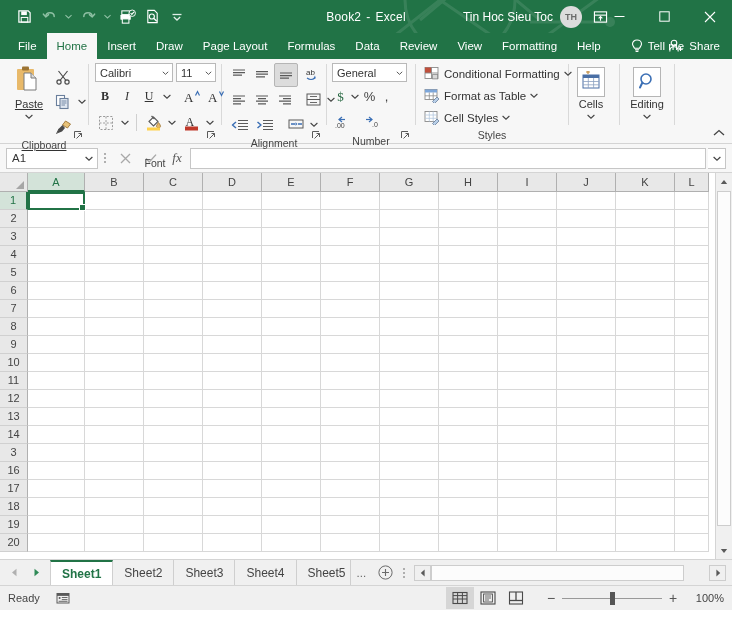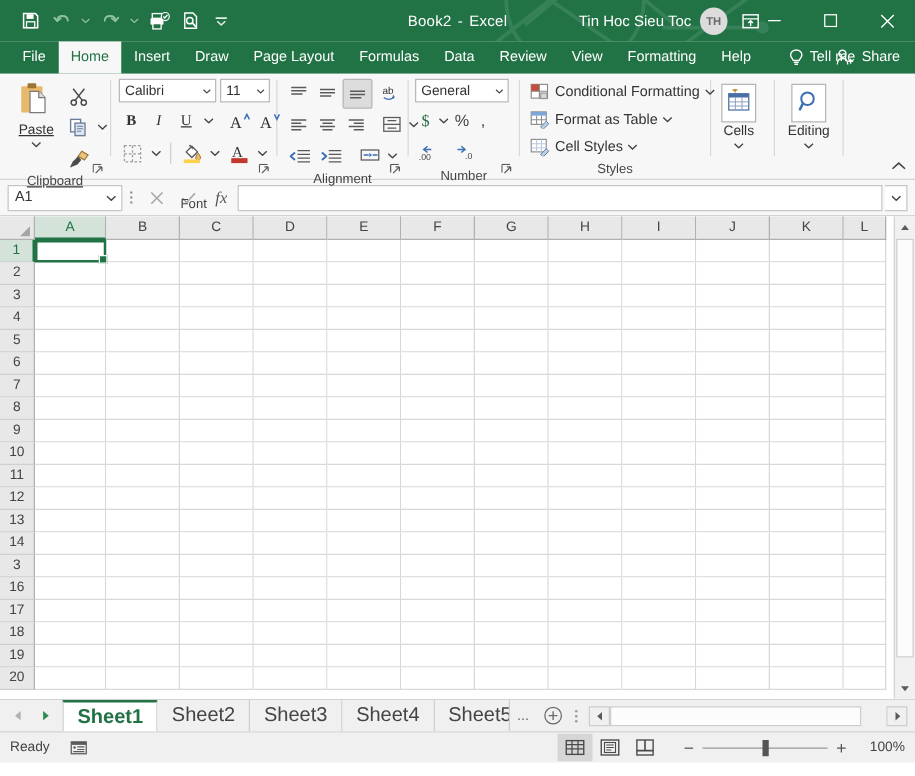--- a/index.html
+++ b/index.html
@@ -193,21 +193,21 @@
 
   
   .sheetbar{
     height:25px;background:#f0f0f0;display:flex;align-items:stretch;
     border-top:1px solid #d4d4d4;
   }
   .nav-arrows{display:flex;align-items:center;padding:0 4px;gap:2px;}
   .navb{width:20px;height:20px;display:flex;align-items:center;justify-content:center;cursor:pointer;}
   .stabs{display:flex;align-items:stretch;}
   .stab{
-    display:flex;align-items:center;padding:0 11px;font-size:16px;color:#444;
+    display:flex;align-items:center;padding:0 11px;font-size:12px;color:#444;
     cursor:pointer;background:#f0f0f0;border-right:1px solid #cfcfcf;position:relative;
   }
   .stab.active{
     background:#fff;color:#217346;font-weight:bold;border-top:2px solid #217346;
     border-right:1px solid #cfcfcf;border-left:1px solid #cfcfcf;
   }
   .stab.trunc{padding-right:4px;}
   .tab-ellipsis{font-size:11.5px;color:#666;display:flex;align-items:center;padding:0 6px;cursor:pointer;}
   .addsheet{width:26px;display:flex;align-items:center;justify-content:center;cursor:pointer;}
   .tab-more{width:12px;display:flex;align-items:center;justify-content:center;cursor:pointer;color:#888;}

